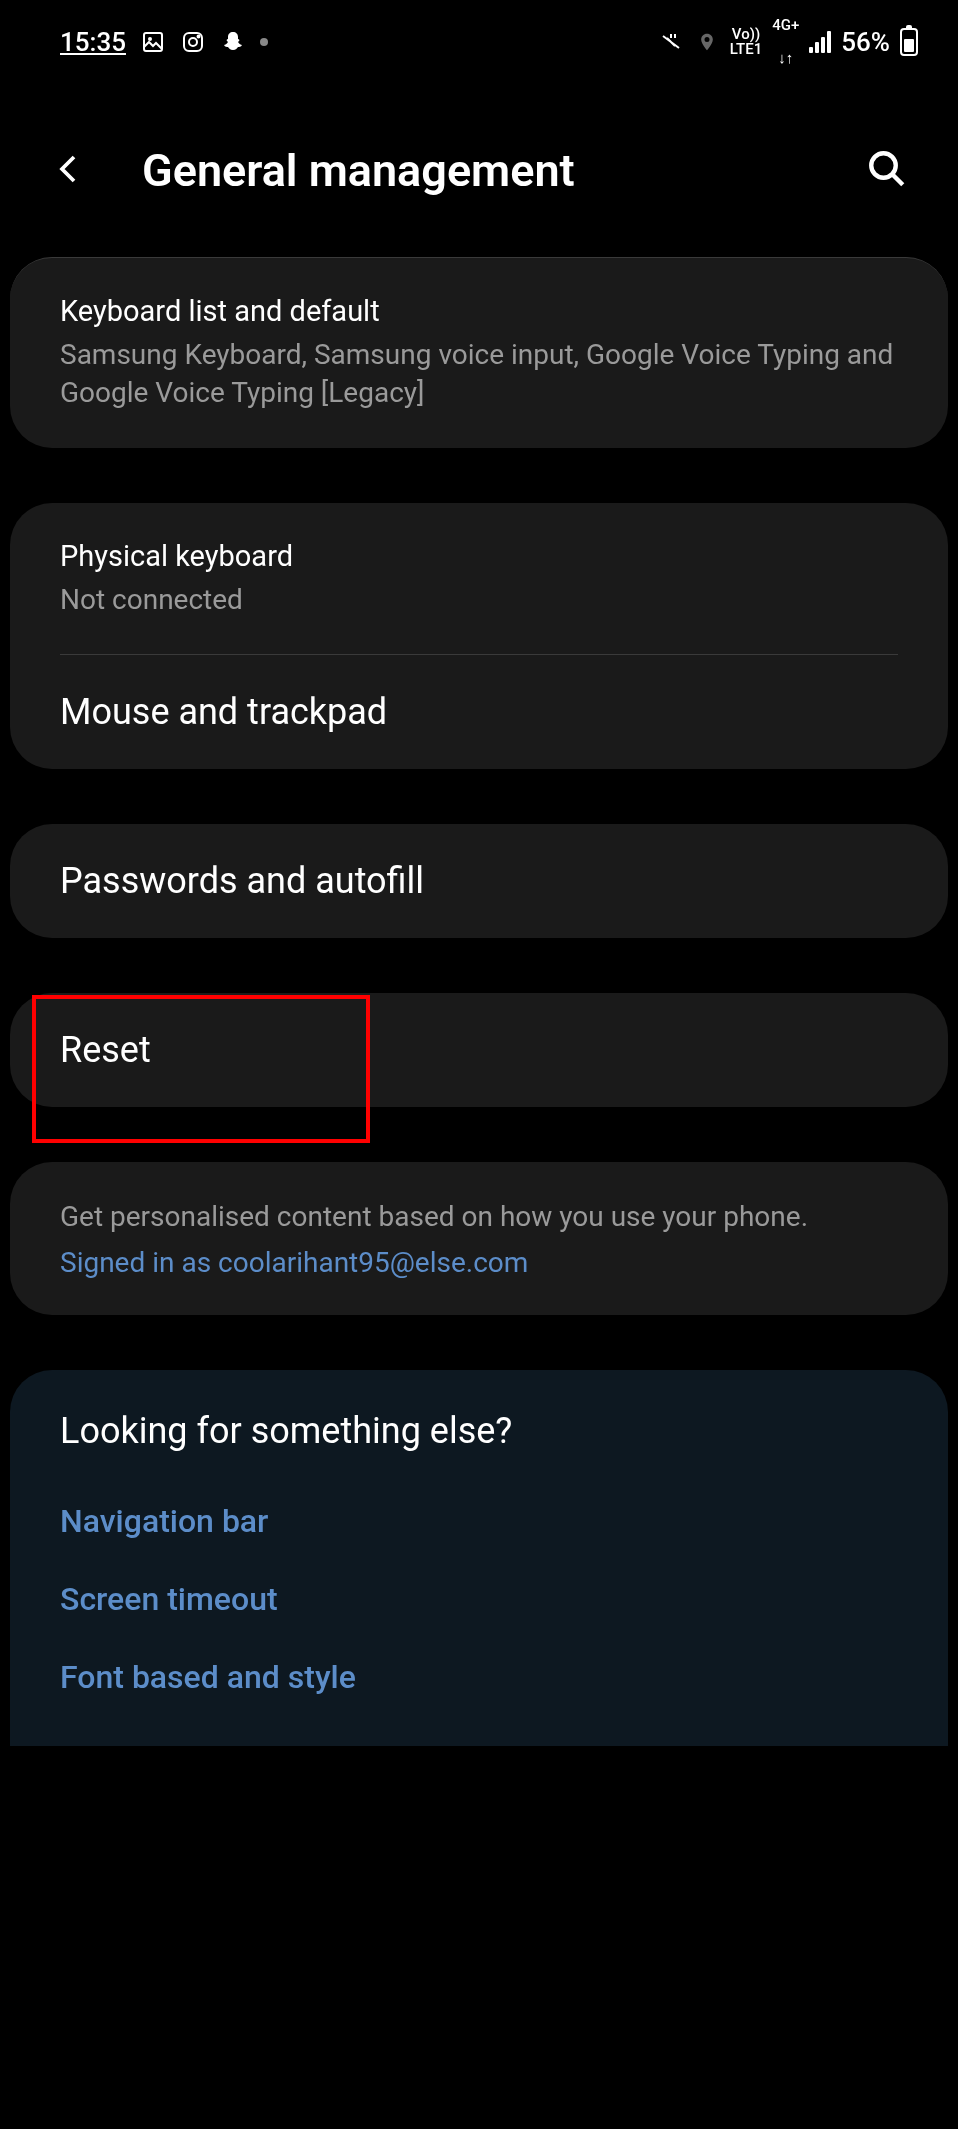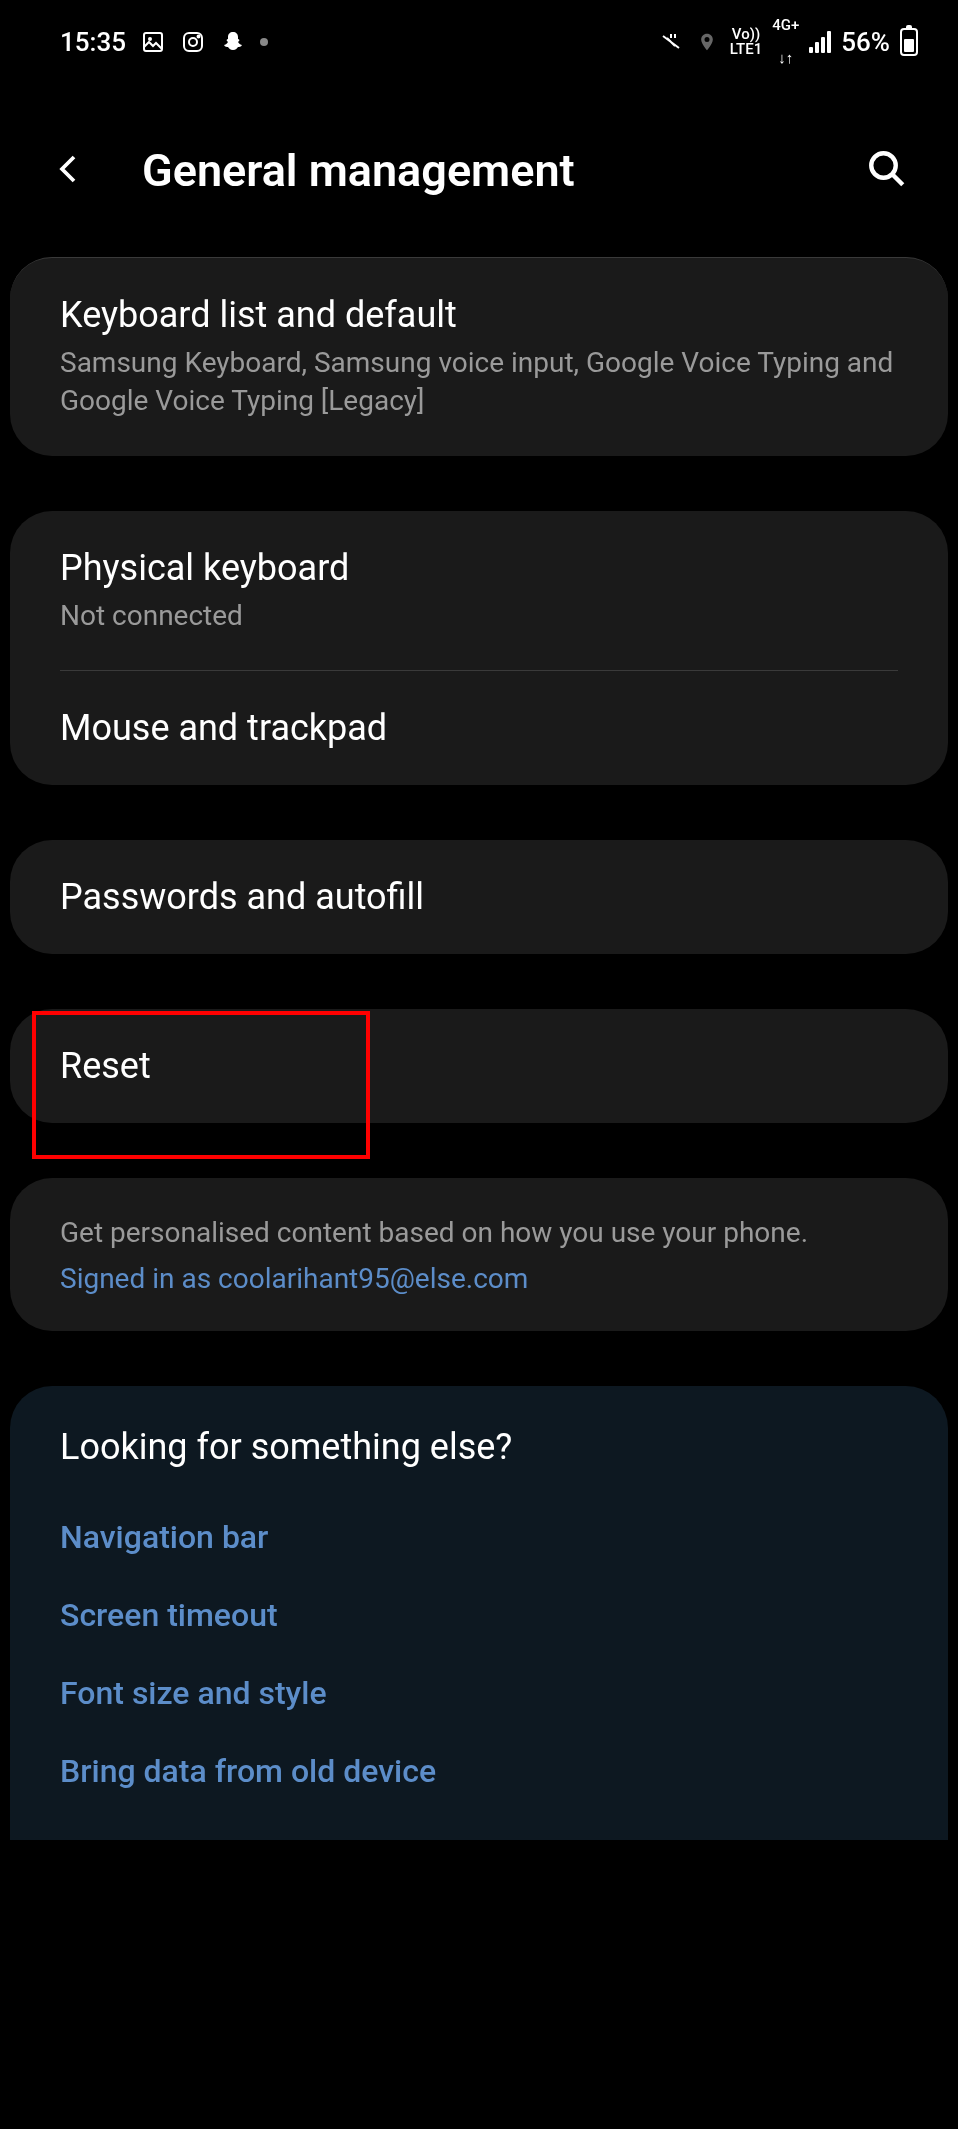--- a/index.html
+++ b/index.html
@@ -19,20 +19,21 @@
       justify-content: space-between;
       align-items: center;
       padding: 18px 40px 18px 60px;
       font-size: 26px;
       font-weight: 500;
     }
     .status-left {
       display: flex;
       align-items: center;
       gap: 14px;
+      text-decoration: underline;
     }
     .status-right {
       display: flex;
       align-items: center;
       gap: 10px;
     }
     .status-icon {
       width: 26px;
       height: 26px;
       display: inline-flex;
@@ -109,21 +110,21 @@
       overflow: hidden;
     }
     .card-dark {
       background-color: #0d1821;
     }
     .list-item {
       padding: 36px 50px;
       cursor: pointer;
     }
     .list-item-title {
-      font-size: 36px;
+      font-size: 29px;
       color: #ffffff;
       font-weight: 400;
       margin-bottom: 8px;
     }
     .list-item-title-only {
       font-size: 36px;
       color: #ffffff;
       font-weight: 400;
     }
     .list-item-subtitle {
@@ -287,15 +288,14 @@
   <div class="list-item">
     <div class="list-item-subtitle">Get personalised content based on how you use your phone.</div>
     <div class="list-item-link">Signed in as coolarihant95@else.com</div>
   </div>
 </div>
 
 <div class="card card-dark" style="margin-bottom:0; border-radius:42px 42px 0 0; padding-bottom:30px;">
   <div class="looking-title">Looking for something else?</div>
   <span class="looking-link">Navigation bar</span>
   <span class="looking-link">Screen timeout</span>
-  <span class="looking-link">Font size and style</span>
-  <span class="looking-link">Bring data from old device</span>
+  <span class="looking-link">Font based and style</span>
 </div>
 
 </body></html>

